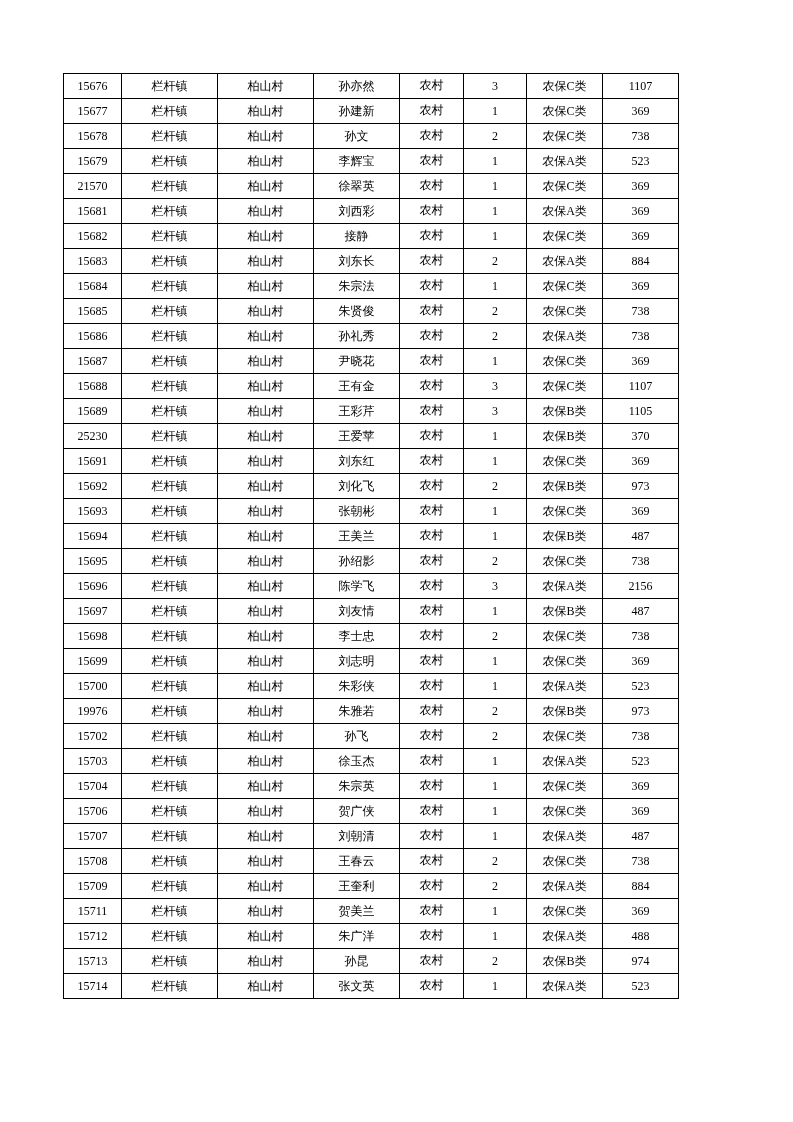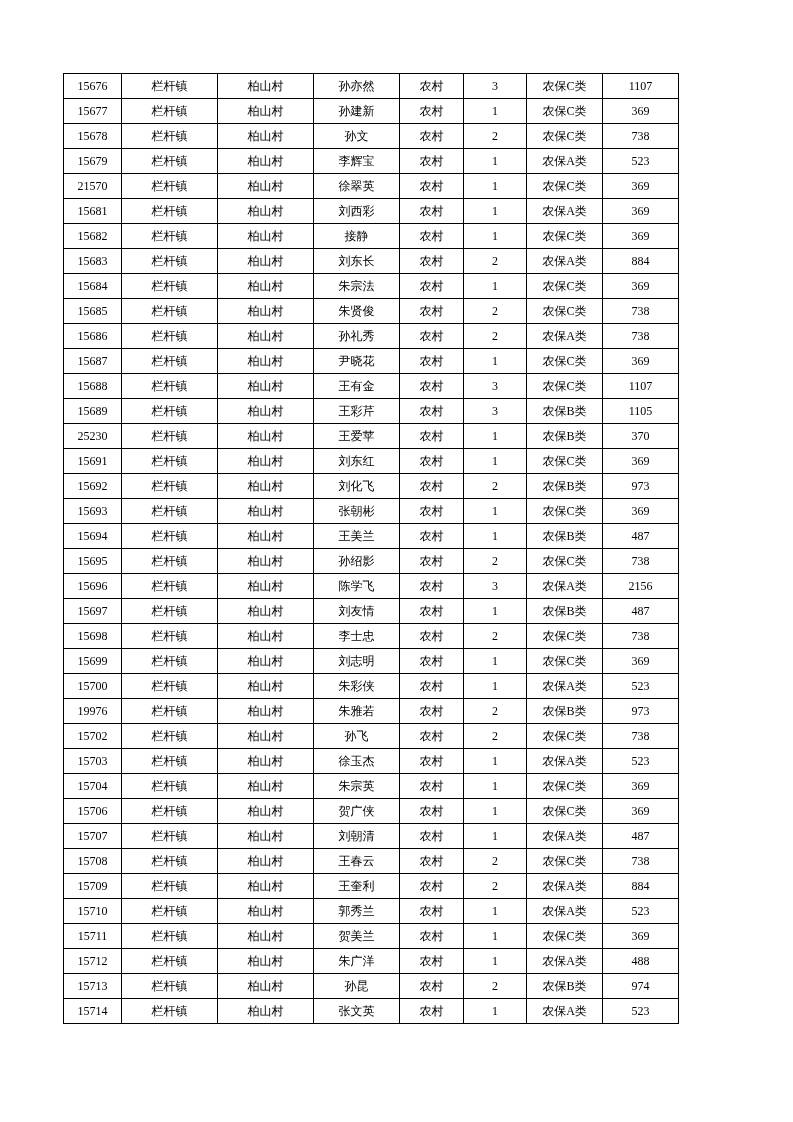--- a/index.html
+++ b/index.html
@@ -37,21 +37,21 @@
     text-align: center;
     vertical-align: middle;
     overflow: hidden;
     white-space: nowrap;
     line-height: 24px;
   }
   .c-id       { width: 53px; }
   .c-town     { width: 91px; }
   .c-village  { width: 91px; }
   .c-name     { width: 81px; margin-top: 24px; }
-  .c-type     { width: 59px; }
+  .c-type     { width: 59px; font-family: Liberation Mono, monospace; }
   .c-count    { width: 58px; }
   .c-category { width: 71px; }
   .c-amount   { width: 71px; }
 </style>
 </head>
 <body>
 
 <div class="page">
   <table class="records">
     <colgroup>
@@ -422,30 +422,20 @@
     <td class="c-id">15709</td>
     <td class="c-town">栏杆镇</td>
     <td class="c-village">柏山村</td>
     <td class="c-name">王奎利</td>
     <td class="c-type">农村</td>
     <td class="c-count">2</td>
     <td class="c-category">农保A类</td>
     <td class="c-amount">884</td>
   </tr>
 
-  <tr>
-    <td class="c-id">15710</td>
-    <td class="c-town">栏杆镇</td>
-    <td class="c-village">柏山村</td>
-    <td class="c-name">郭秀兰</td>
-    <td class="c-type">农村</td>
-    <td class="c-count">1</td>
-    <td class="c-category">农保A类</td>
-    <td class="c-amount">523</td>
-  </tr>
 
   <tr>
     <td class="c-id">15711</td>
     <td class="c-town">栏杆镇</td>
     <td class="c-village">柏山村</td>
     <td class="c-name">贺美兰</td>
     <td class="c-type">农村</td>
     <td class="c-count">1</td>
     <td class="c-category">农保C类</td>
     <td class="c-amount">369</td>

